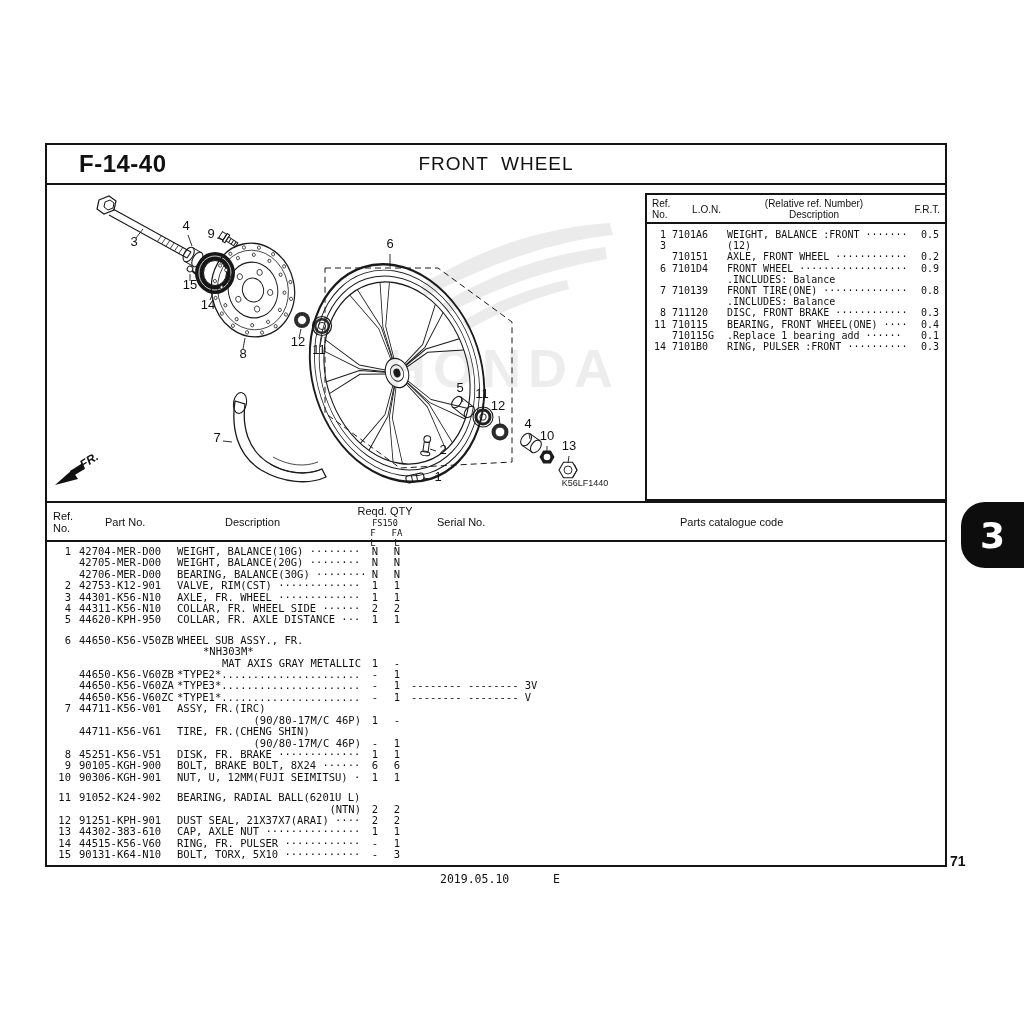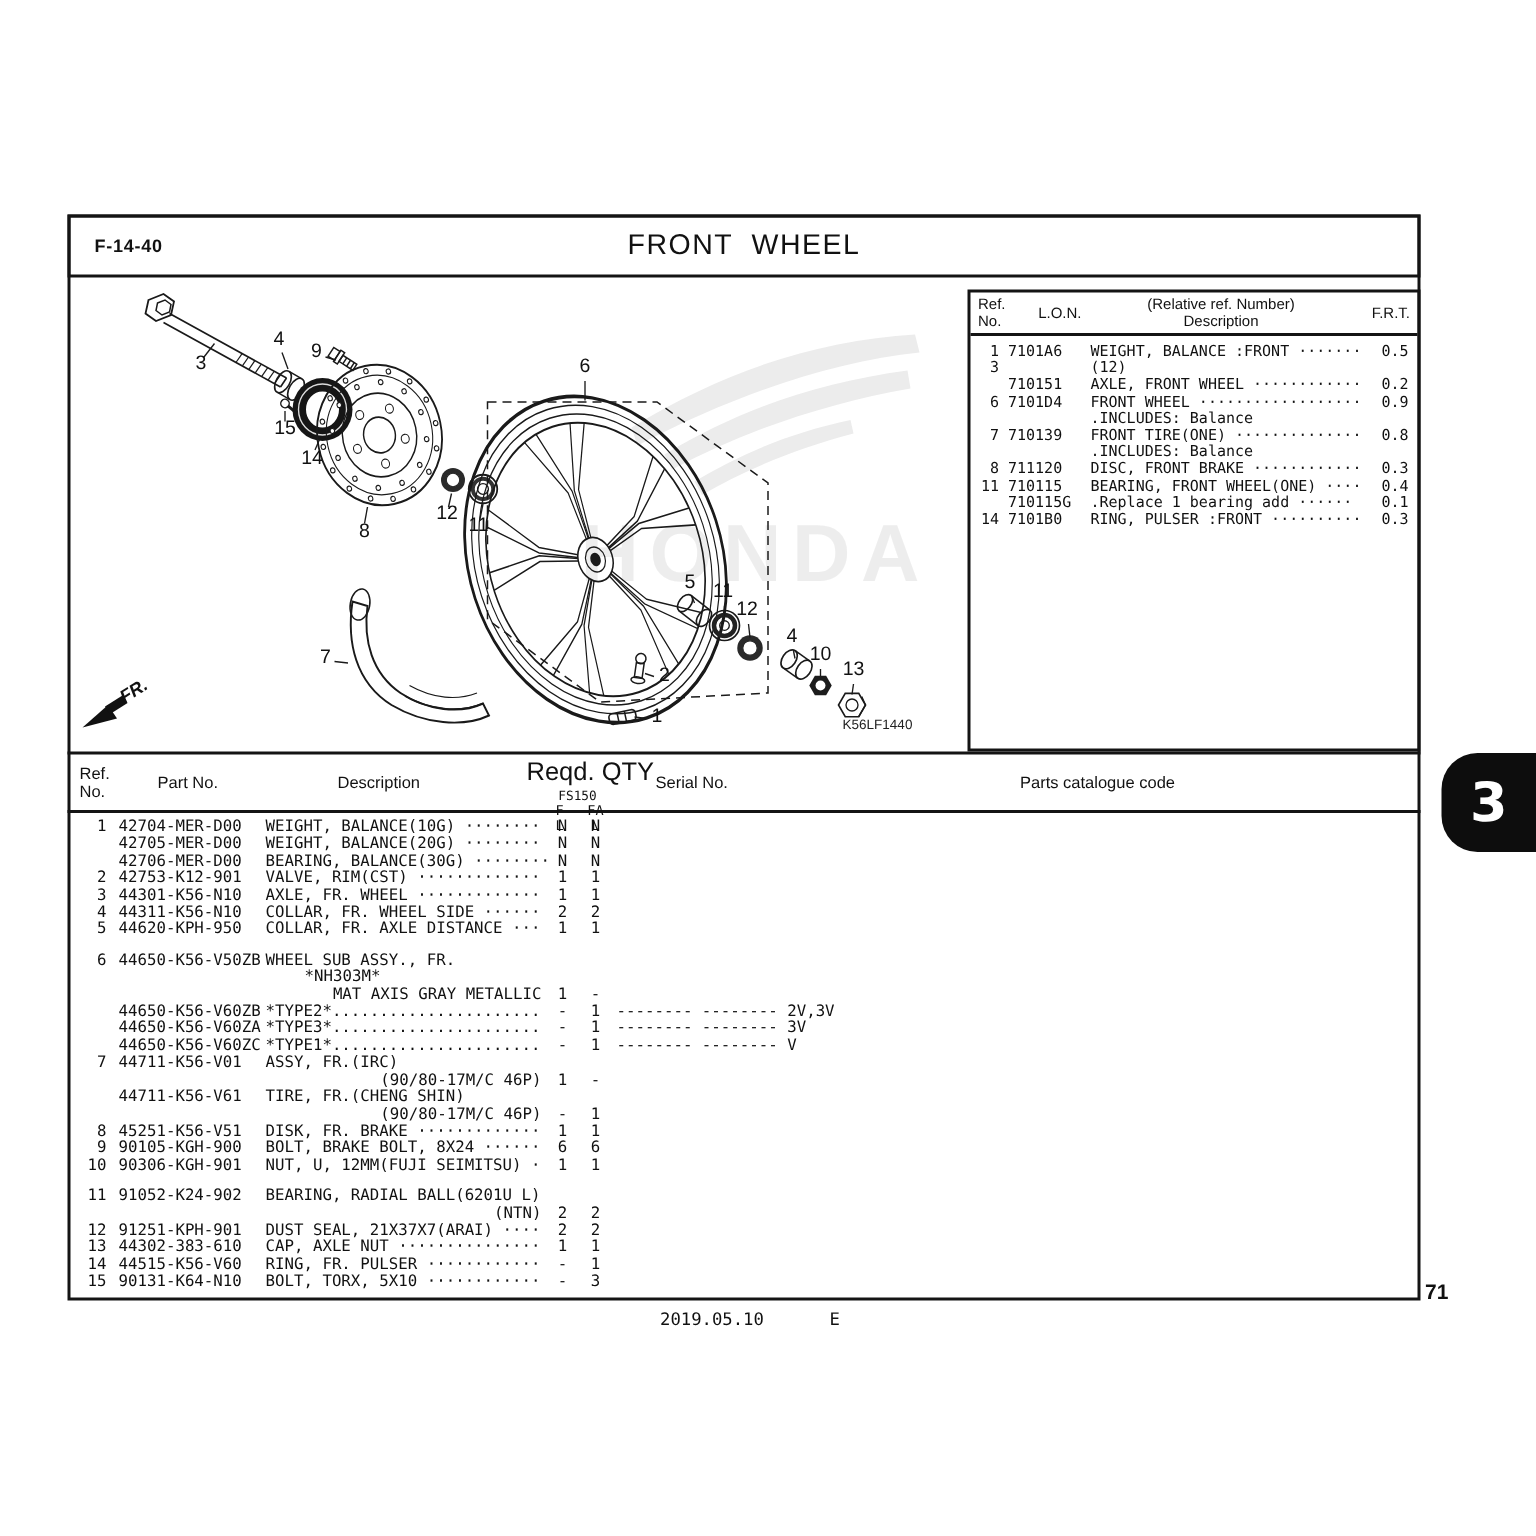--- a/index.html
+++ b/index.html
@@ -3,21 +3,21 @@
 <meta charset="utf-8">
 <style>
   html,body{margin:0;padding:0;background:#fff;}
   .page{position:relative;width:1024px;height:1024px;background:#ffffff;overflow:hidden;
         font-family:"Liberation Sans",sans-serif;color:#111;}
   *{box-sizing:border-box;}
 
   .frame{position:absolute;left:45px;top:143px;width:902px;height:724px;border:2px solid #141414;}
   .titlebar{position:absolute;left:45px;top:143px;width:902px;height:42px;border:2px solid #141414;
             display:flex;align-items:center;}
-  .section-code{font-size:12px;font-weight:bold;padding-left:16px;letter-spacing:.5px;}
+  .section-code{font-size:24px;font-weight:bold;padding-left:32px;letter-spacing:.5px;}
   .page-title{position:absolute;left:0;width:100%;text-align:center;font-size:19px;
               letter-spacing:1px;white-space:pre;}
 
   svg.diagram{position:absolute;left:45px;top:185px;width:600px;height:316px;}
 
   
   .ref-table{position:absolute;left:645px;top:193px;width:302px;height:308px;border:2px solid #141414;}
   .rt-head{display:flex;height:29px;border-bottom:2px solid #141414;font-size:10px;line-height:11px;padding-top:3px;}
   .rt-h-ref{width:26px;padding-left:5px;}
   .rt-h-lon{width:48px;text-align:right;padding-top:6px;}
@@ -30,21 +30,21 @@
   .rt-desc{flex:1;margin-left:7px;}
   .rt-frt{width:26px;text-align:right;margin-right:6px;}
 
   
   .pt-head{position:absolute;left:45px;top:501px;width:902px;height:41px;
            border-top:2px solid #141414;border-bottom:2px solid #141414;font-size:11px;}
   .pt-h-ref{position:absolute;left:8px;top:7px;line-height:12px;}
   .pt-h-part{position:absolute;left:60px;top:13px;}
   .pt-h-desc{position:absolute;left:180px;top:13px;}
   .qty-block{position:absolute;left:306px;top:2px;width:68px;text-align:center;}
-  .qty-title{font-size:17px;white-space:pre;}
+  .qty-title{font-size:11px;white-space:pre;}
   .qty-model{font:8.5px "DejaVu Sans Mono",monospace;margin-top:1px;}
   .qty-cols{position:relative;height:10px;font:9px "DejaVu Sans Mono",monospace;}
   .qty-f{position:absolute;left:12px;width:20px;text-align:center;}
   .qty-fa{position:absolute;left:36px;width:20px;text-align:center;}
   .pt-h-serial{position:absolute;left:392px;top:13px;}
   .pt-h-code{position:absolute;left:635px;top:13px;text-align:right;}
 
   .pt-body{position:absolute;left:45px;top:546px;width:902px;}
   .pt-row{display:flex;font:10.5px/11.4px "DejaVu Sans Mono",monospace;white-space:pre;}
   .pt-ref{width:26px;text-align:right;}
@@ -378,21 +378,21 @@
       <div class="pt-row"><span class="pt-ref"></span><span class="pt-part">42705-MER-D00</span><span class="pt-desc">WEIGHT, BALANCE(20G) ········</span><span class="pt-f">N</span><span class="pt-fa">N</span><span class="pt-serial"></span></div>
       <div class="pt-row"><span class="pt-ref"></span><span class="pt-part">42706-MER-D00</span><span class="pt-desc">BEARING, BALANCE(30G) ········</span><span class="pt-f">N</span><span class="pt-fa">N</span><span class="pt-serial"></span></div>
       <div class="pt-row"><span class="pt-ref">2</span><span class="pt-part">42753-K12-901</span><span class="pt-desc">VALVE, RIM(CST) ·············</span><span class="pt-f">1</span><span class="pt-fa">1</span><span class="pt-serial"></span></div>
       <div class="pt-row"><span class="pt-ref">3</span><span class="pt-part">44301-K56-N10</span><span class="pt-desc">AXLE, FR. WHEEL ·············</span><span class="pt-f">1</span><span class="pt-fa">1</span><span class="pt-serial"></span></div>
       <div class="pt-row"><span class="pt-ref">4</span><span class="pt-part">44311-K56-N10</span><span class="pt-desc">COLLAR, FR. WHEEL SIDE ······</span><span class="pt-f">2</span><span class="pt-fa">2</span><span class="pt-serial"></span></div>
       <div class="pt-row"><span class="pt-ref">5</span><span class="pt-part">44620-KPH-950</span><span class="pt-desc">COLLAR, FR. AXLE DISTANCE ···</span><span class="pt-f">1</span><span class="pt-fa">1</span><span class="pt-serial"></span></div>
       <div class="pt-spacer"></div>
       <div class="pt-row"><span class="pt-ref">6</span><span class="pt-part">44650-K56-V50ZB</span><span class="pt-desc">WHEEL SUB ASSY., FR.</span><span class="pt-f"></span><span class="pt-fa"></span><span class="pt-serial"></span></div>
       <div class="pt-row"><span class="pt-ref"></span><span class="pt-part"></span><span class="pt-desc indent">*NH303M*</span><span class="pt-f"></span><span class="pt-fa"></span><span class="pt-serial"></span></div>
       <div class="pt-row"><span class="pt-ref"></span><span class="pt-part"></span><span class="pt-desc right">MAT AXIS GRAY METALLIC</span><span class="pt-f">1</span><span class="pt-fa">-</span><span class="pt-serial"></span></div>
-      <div class="pt-row"><span class="pt-ref"></span><span class="pt-part">44650-K56-V60ZB</span><span class="pt-desc">*TYPE2*......................</span><span class="pt-f">-</span><span class="pt-fa">1</span><span class="pt-serial">-------- -------- 2V,3V</span></div>
+      <div class="pt-row"><span class="pt-ref"></span><span class="pt-part">44650-K56-V60ZB</span><span class="pt-desc">*TYPE2*......................</span><span class="pt-f">-</span><span class="pt-fa">1</span></div>
       <div class="pt-row"><span class="pt-ref"></span><span class="pt-part">44650-K56-V60ZA</span><span class="pt-desc">*TYPE3*......................</span><span class="pt-f">-</span><span class="pt-fa">1</span><span class="pt-serial">-------- -------- 3V</span></div>
       <div class="pt-row"><span class="pt-ref"></span><span class="pt-part">44650-K56-V60ZC</span><span class="pt-desc">*TYPE1*......................</span><span class="pt-f">-</span><span class="pt-fa">1</span><span class="pt-serial">-------- -------- V</span></div>
       <div class="pt-row"><span class="pt-ref">7</span><span class="pt-part">44711-K56-V01</span><span class="pt-desc">ASSY, FR.(IRC)</span><span class="pt-f"></span><span class="pt-fa"></span><span class="pt-serial"></span></div>
       <div class="pt-row"><span class="pt-ref"></span><span class="pt-part"></span><span class="pt-desc right">(90/80-17M/C 46P)</span><span class="pt-f">1</span><span class="pt-fa">-</span><span class="pt-serial"></span></div>
       <div class="pt-row"><span class="pt-ref"></span><span class="pt-part">44711-K56-V61</span><span class="pt-desc">TIRE, FR.(CHENG SHIN)</span><span class="pt-f"></span><span class="pt-fa"></span><span class="pt-serial"></span></div>
       <div class="pt-row"><span class="pt-ref"></span><span class="pt-part"></span><span class="pt-desc right">(90/80-17M/C 46P)</span><span class="pt-f">-</span><span class="pt-fa">1</span><span class="pt-serial"></span></div>
       <div class="pt-row"><span class="pt-ref">8</span><span class="pt-part">45251-K56-V51</span><span class="pt-desc">DISK, FR. BRAKE ·············</span><span class="pt-f">1</span><span class="pt-fa">1</span><span class="pt-serial"></span></div>
       <div class="pt-row"><span class="pt-ref">9</span><span class="pt-part">90105-KGH-900</span><span class="pt-desc">BOLT, BRAKE BOLT, 8X24 ······</span><span class="pt-f">6</span><span class="pt-fa">6</span><span class="pt-serial"></span></div>
       <div class="pt-row"><span class="pt-ref">10</span><span class="pt-part">90306-KGH-901</span><span class="pt-desc">NUT, U, 12MM(FUJI SEIMITSU) ·</span><span class="pt-f">1</span><span class="pt-fa">1</span><span class="pt-serial"></span></div>
       <div class="pt-spacer"></div>

